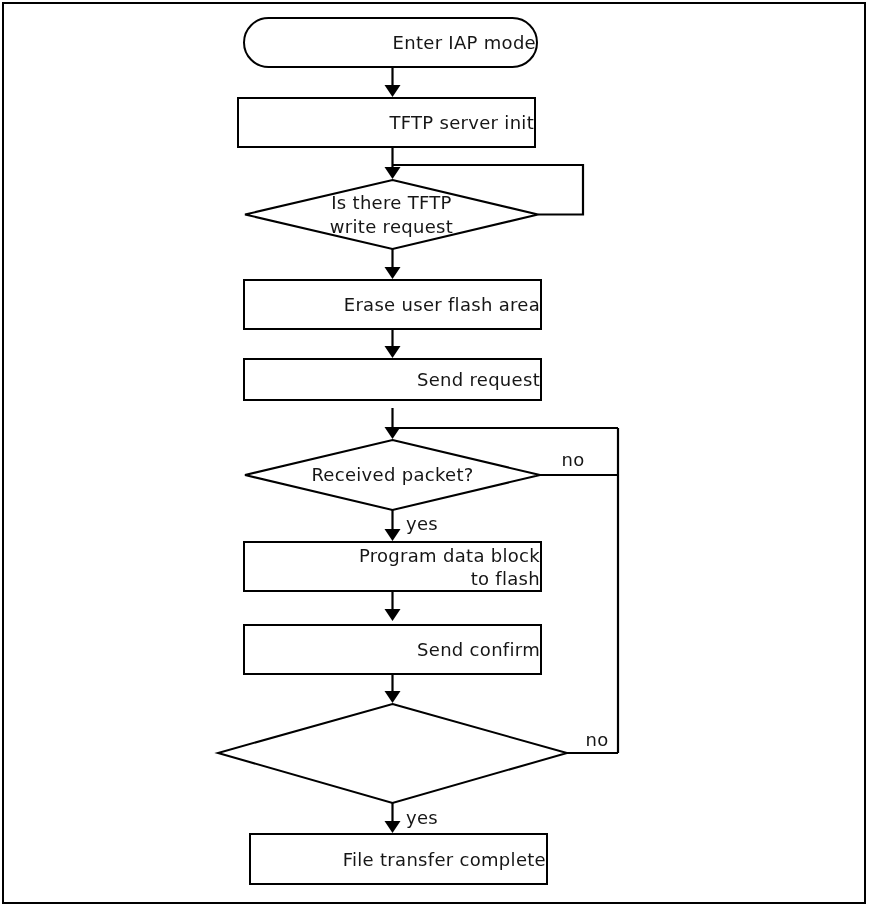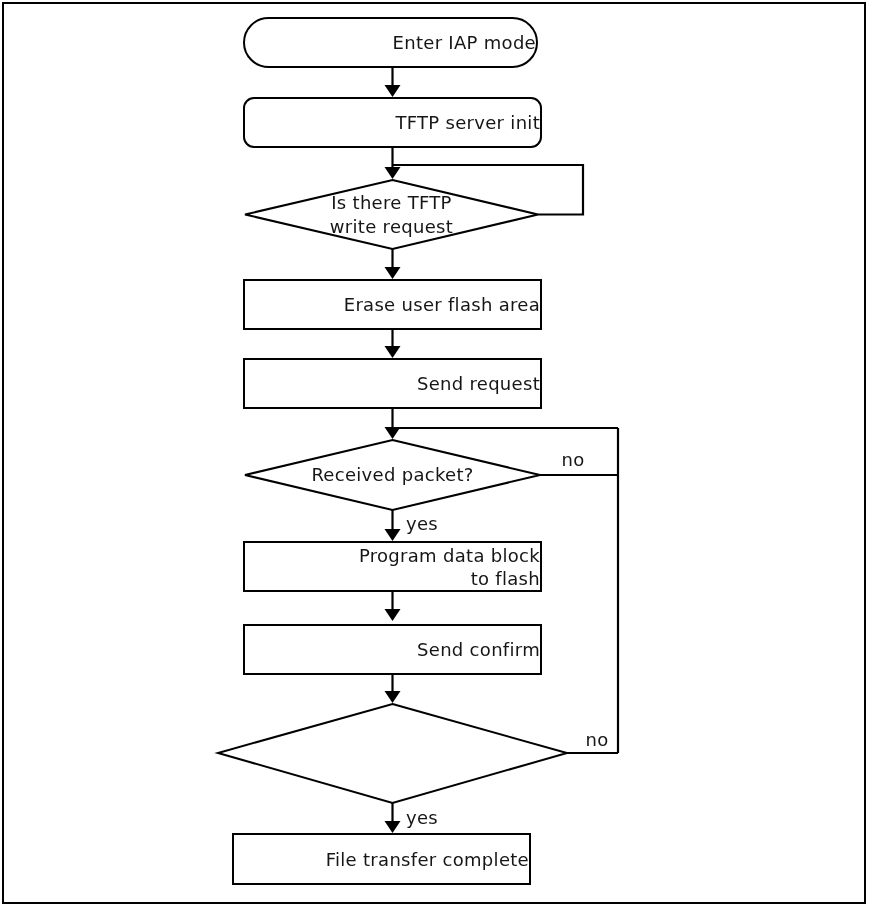--- a/index.html
+++ b/index.html
@@ -98,42 +98,42 @@
     <polygon points="384.5,609 400.5,609 392.5,621"></polygon>
     <polygon points="384.5,691 400.5,691 392.5,703"></polygon>
     <polygon points="384.5,821 400.5,821 392.5,833"></polygon>
   </g>
 </svg>
 
 <div class="node terminator" style="left:243px; top:17px; width:295px; height:51px;">
   <span>Enter IAP mode</span>
 </div>
 
-<div class="node process" style="left:243px; top:97px; width:299px; height:51px;border-radius:11px;">
+<div class="node process" style="left:237px; top:97px; width:299px; height:51px;">
   <span>TFTP server init</span>
 </div>
 
 <div class="node process" style="left:243px; top:279px; width:299px; height:51px;">
   <span>Erase user flash area</span>
 </div>
 
-<div class="node process" style="left:243px; top:358px; width:299px; height:51px;">
+<div class="node process" style="left:243px; top:358px; width:299px; height:43px;">
   <span>Send request</span>
 </div>
 
 <div class="node process" style="left:243px; top:541px; width:299px; height:51px;">
   <span>Program data block</span>
   <span>to flash</span>
 </div>
 
 <div class="node process" style="left:243px; top:624px; width:299px; height:51px;">
   <span>Send confirm</span>
 </div>
 
-<div class="node process" style="left:232px; top:833px; width:299px; height:52px;">
+<div class="node process" style="left:249px; top:833px; width:299px; height:52px;">
   <span>File transfer complete</span>
 </div>
 
 <div class="dlabel" style="left:245px; top:181px; width:293px; height:68px;">
   <span>Is there TFTP</span>
   <span>write request</span>
 </div>
 
 <div class="dlabel" style="left:245px; top:441px; width:295px; height:68px;">
   <span>Received packet?</span>

